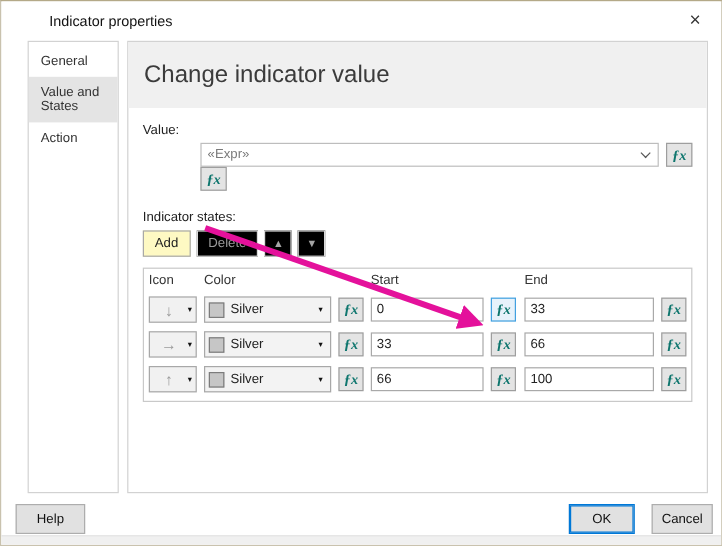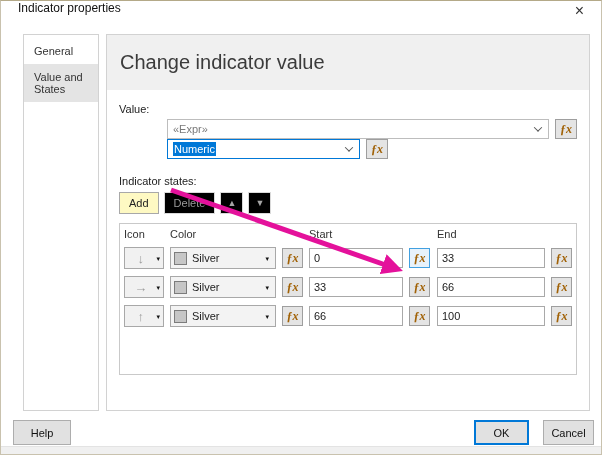--- a/index.html
+++ b/index.html
@@ -10,21 +10,21 @@
     position: relative;
     width: 602px; height: 455px;
     background: #fff;
     border: 1px solid #c9c2ae;
     border-top-color: #b4a988;
     font-size: 11px; color: #222;
     overflow: hidden;
   }
 
   
-  .titlebar { height: 33px; display: flex; padding: 0 12px 0 17px; }
+  .titlebar { height: 33px; display: flex; align-items: center; padding: 0 12px 0 17px; margin-left: 23px; }
   .title { font-size: 12px; color: #111; }
   .close-btn { margin-left: auto; font-size: 16px; line-height: 16px; color: #333; cursor: default; padding: 2px 5px; }
 
   
   .panels { position: absolute; left: 22px; right: 11px; top: 33px; bottom: 43px; display: flex; border-radius: 20px; }
   .sidebar { width: 93px; border: 1px solid #d2d2d2; background: #fff; margin-right: 7px; padding-top: 3px; }
   .nav-item { padding: 7px 0 7px 10px; color: #333; cursor: default; }
   .nav-item.selected { background: #e4e4e4; }
 
   .main { flex: 1; border: 1px solid #d2d2d2; background: #fff; display: flex; flex-direction: column; }
@@ -45,35 +45,35 @@
   .combo-text { color: #7a7a7a; }
   .combo-text.selected-highlight { background: #0078d7; color: #fff; padding: 1px 1px; }
   .chev { width: 6px; height: 6px; border-right: 1px solid #555; border-bottom: 1px solid #555; transform: rotate(45deg) translate(-1px,-1px); flex: 0 0 auto; }
 
   .fx-btn {
     width: 22px; height: 20px; flex: 0 0 auto;
     background: #e4e4e4; border: 1px solid #9e9e9e;
     display: flex; align-items: center; justify-content: center;
     cursor: default;
   }
-  .fx-glyph { font-family: "Liberation Serif", serif; font-style: italic; font-weight: bold; font-size: 12px; color: #a16207; line-height: 1; }
+  .fx-glyph { font-family: "Liberation Serif", serif; font-style: italic; font-weight: bold; font-size: 12px; color: #0f766e; line-height: 1; }
   .fx-btn.highlighted { border: 1px solid #42a0e0; background: #e7f2fb; }
 
   .section-label { margin-top: 16px; }
   .toolbar { display: flex; gap: 5px; margin-top: 5px; }
   .tb-btn {
     height: 22px; padding: 0 9px; font-size: 11px;
     background: #fef9c3; border: 1px solid #a8a8a8; color: #222; cursor: default;
     font-family: "Liberation Sans", sans-serif;
   }
   .tb-btn:disabled, .tb-btn.disabled { background: #000000; border-color: #dadada; color: #9a9a9a; }
   .tb-btn.arrow { width: 23px; padding: 0; font-size: 9px; color: #a5a5a5; }
 
   
-  .states-table { margin-top: 9px; border: 1px solid #c9c9c9; height: 152px; padding: 3px 4px; background: #fff; }
+  .states-table { margin-top: 9px; border: 1px solid #c9c9c9; height: 112px; padding: 3px 4px; background: #fff; }
   .tgrid { display: grid; grid-template-columns: 40px 106px 21px 94px 22px 108px 21px; column-gap: 6px; align-items: center; }
   .thead { margin-top: 1px; }
   .thead span { color: #333; }
   .trow { margin-top: 7px; }
   .trow:first-of-type { margin-top: 4px; }
 
   .icon-dd {
     height: 22px; border: 1px solid #a8a8a8; background: #f1f1f1;
     display: flex; align-items: center; cursor: default;
   }
@@ -115,20 +115,21 @@
   <div class="titlebar">
     <span class="title">Indicator properties</span>
     <span class="close-btn">×</span>
   </div>
 
   <div class="panels">
 
     <div class="sidebar">
       <div class="nav-item">General</div>
       <div class="nav-item selected">Value and States</div>
+      <div class="nav-item">Action</div>
     </div>
 
     <div class="main">
       <div class="main-header">
         <span class="main-heading">Change indicator value</span>
       </div>
 
       <div class="main-content">
 
         <div class="field-label">Value:</div>
@@ -136,24 +137,20 @@
           <div class="combo full">
             <span class="combo-text">«Expr»</span>
             <span class="chev"></span>
           </div>
           <button class="fx-btn">
             <span class="fx-glyph">ƒx</span>
           </button>
         </div>
 
         <div class="field-row">
-          <div class="combo focused">
-            <span class="combo-text selected-highlight">Numeric</span>
-            <span class="chev"></span>
-          </div>
           <button class="fx-btn">
             <span class="fx-glyph">ƒx</span>
           </button>
         </div>
 
         <div class="field-label section-label">Indicator states:</div>
         <div class="toolbar">
           <button class="tb-btn">Add</button>
           <button class="tb-btn disabled">Delete</button>
           <button class="tb-btn disabled arrow"><span>▲</span></button>

